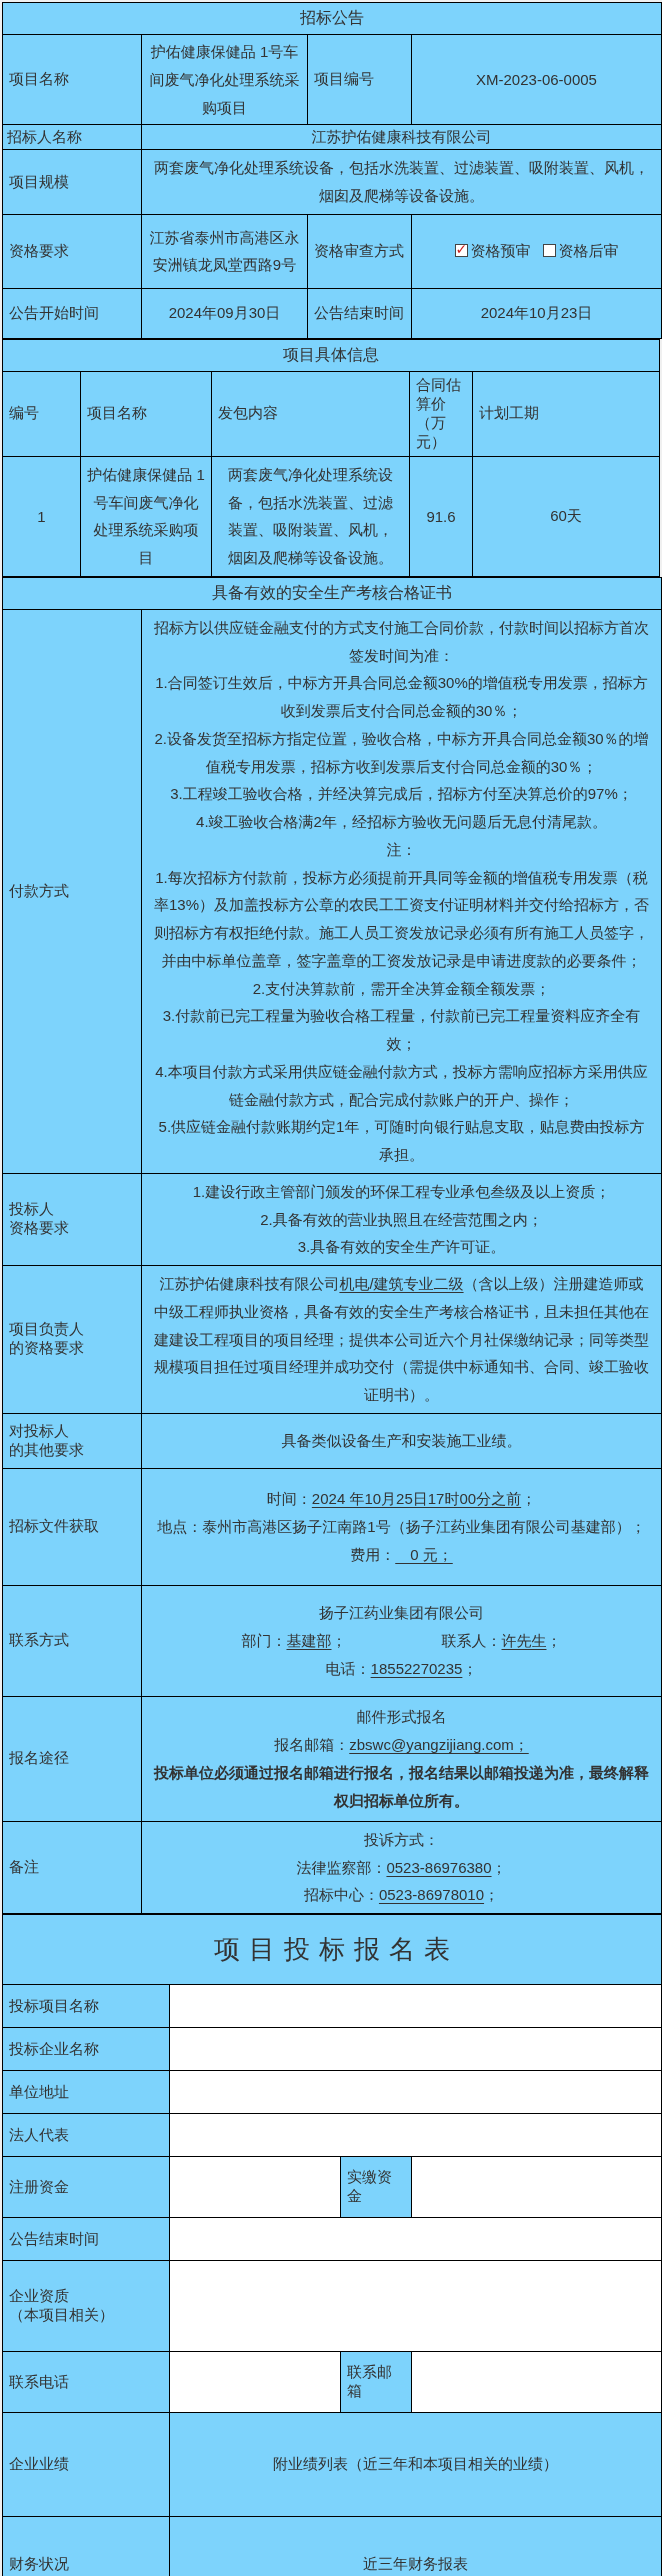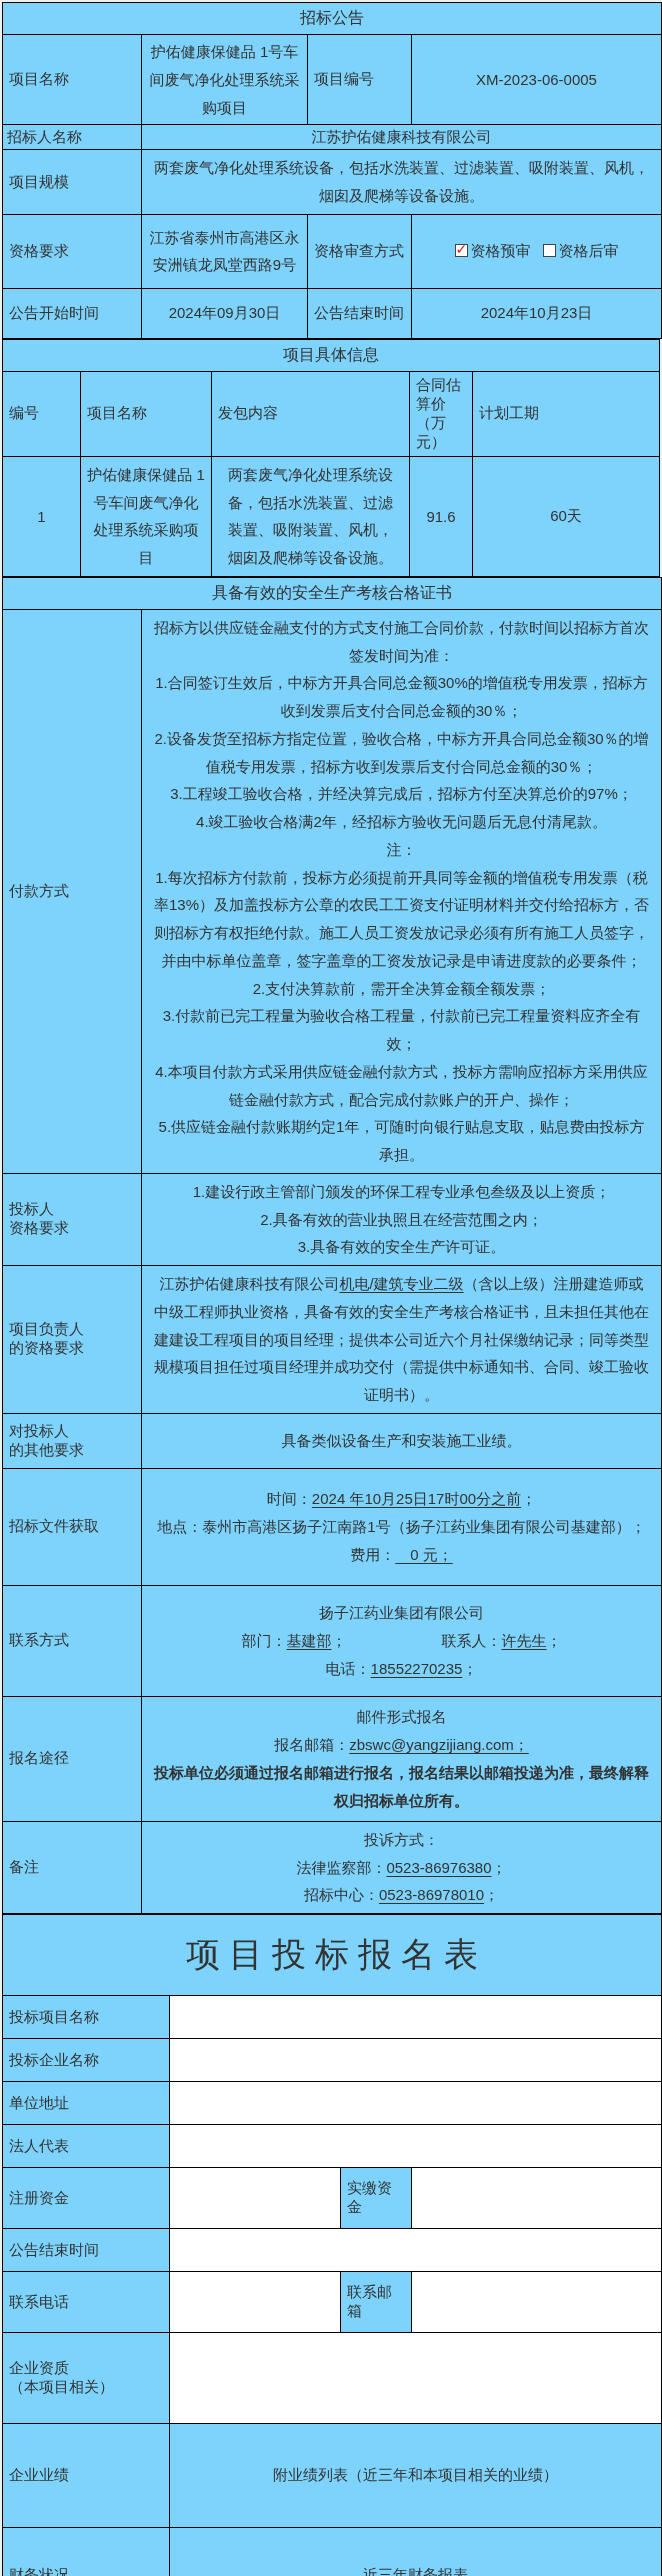--- a/index.html
+++ b/index.html
@@ -59,21 +59,21 @@
     content: "✓";
     position: absolute;
     top: -4px; left: 0px;
     font-size: 14px;
     font-weight: bold;
     color: #cc2222;
   }
   .opt-gap { display: inline-block; width: 12px; }
   .form-title {
     font-family: Liberation Mono, monospace;
-    font-size: 34px;
+    font-size: 26px;
     letter-spacing: 9px;
     text-align: center;
     padding: 17px 0 17px 9px;
   }
   .empty-cell { background: #fff; }
 </style>
 </head>
 <body>
 
 <div class="doc">
@@ -256,32 +256,32 @@
       <td class="empty-cell"></td>
       <td class="lbl">实缴资
 金</td>
       <td class="empty-cell"></td>
     </tr>
     <tr>
       <td class="lbl" style="height:43px">公告结束时间</td>
       <td colspan="3" class="empty-cell"></td>
     </tr>
     <tr>
+      <td class="lbl" style="height:91px">企业资质
+（本项目相关）</td>
+      <td colspan="3" class="empty-cell"></td>
+    </tr>
+    <tr>
       <td class="lbl" style="height:61px">联系电话</td>
       <td class="empty-cell"></td>
       <td class="lbl">联系邮
 箱</td>
       <td class="empty-cell"></td>
     </tr>
     <tr>
-      <td class="lbl" style="height:91px">企业资质
-（本项目相关）</td>
-      <td colspan="3" class="empty-cell"></td>
-    </tr>
-    <tr>
       <td class="lbl" style="height:104px">企业业绩</td>
       <td colspan="3" class="ctr">附业绩列表（近三年和本项目相关的业绩）</td>
     </tr>
     <tr>
       <td class="lbl" style="height:96px">财务状况</td>
       <td colspan="3" class="ctr">近三年财务报表</td>
     </tr>
 
   </tbody>
     </table>

